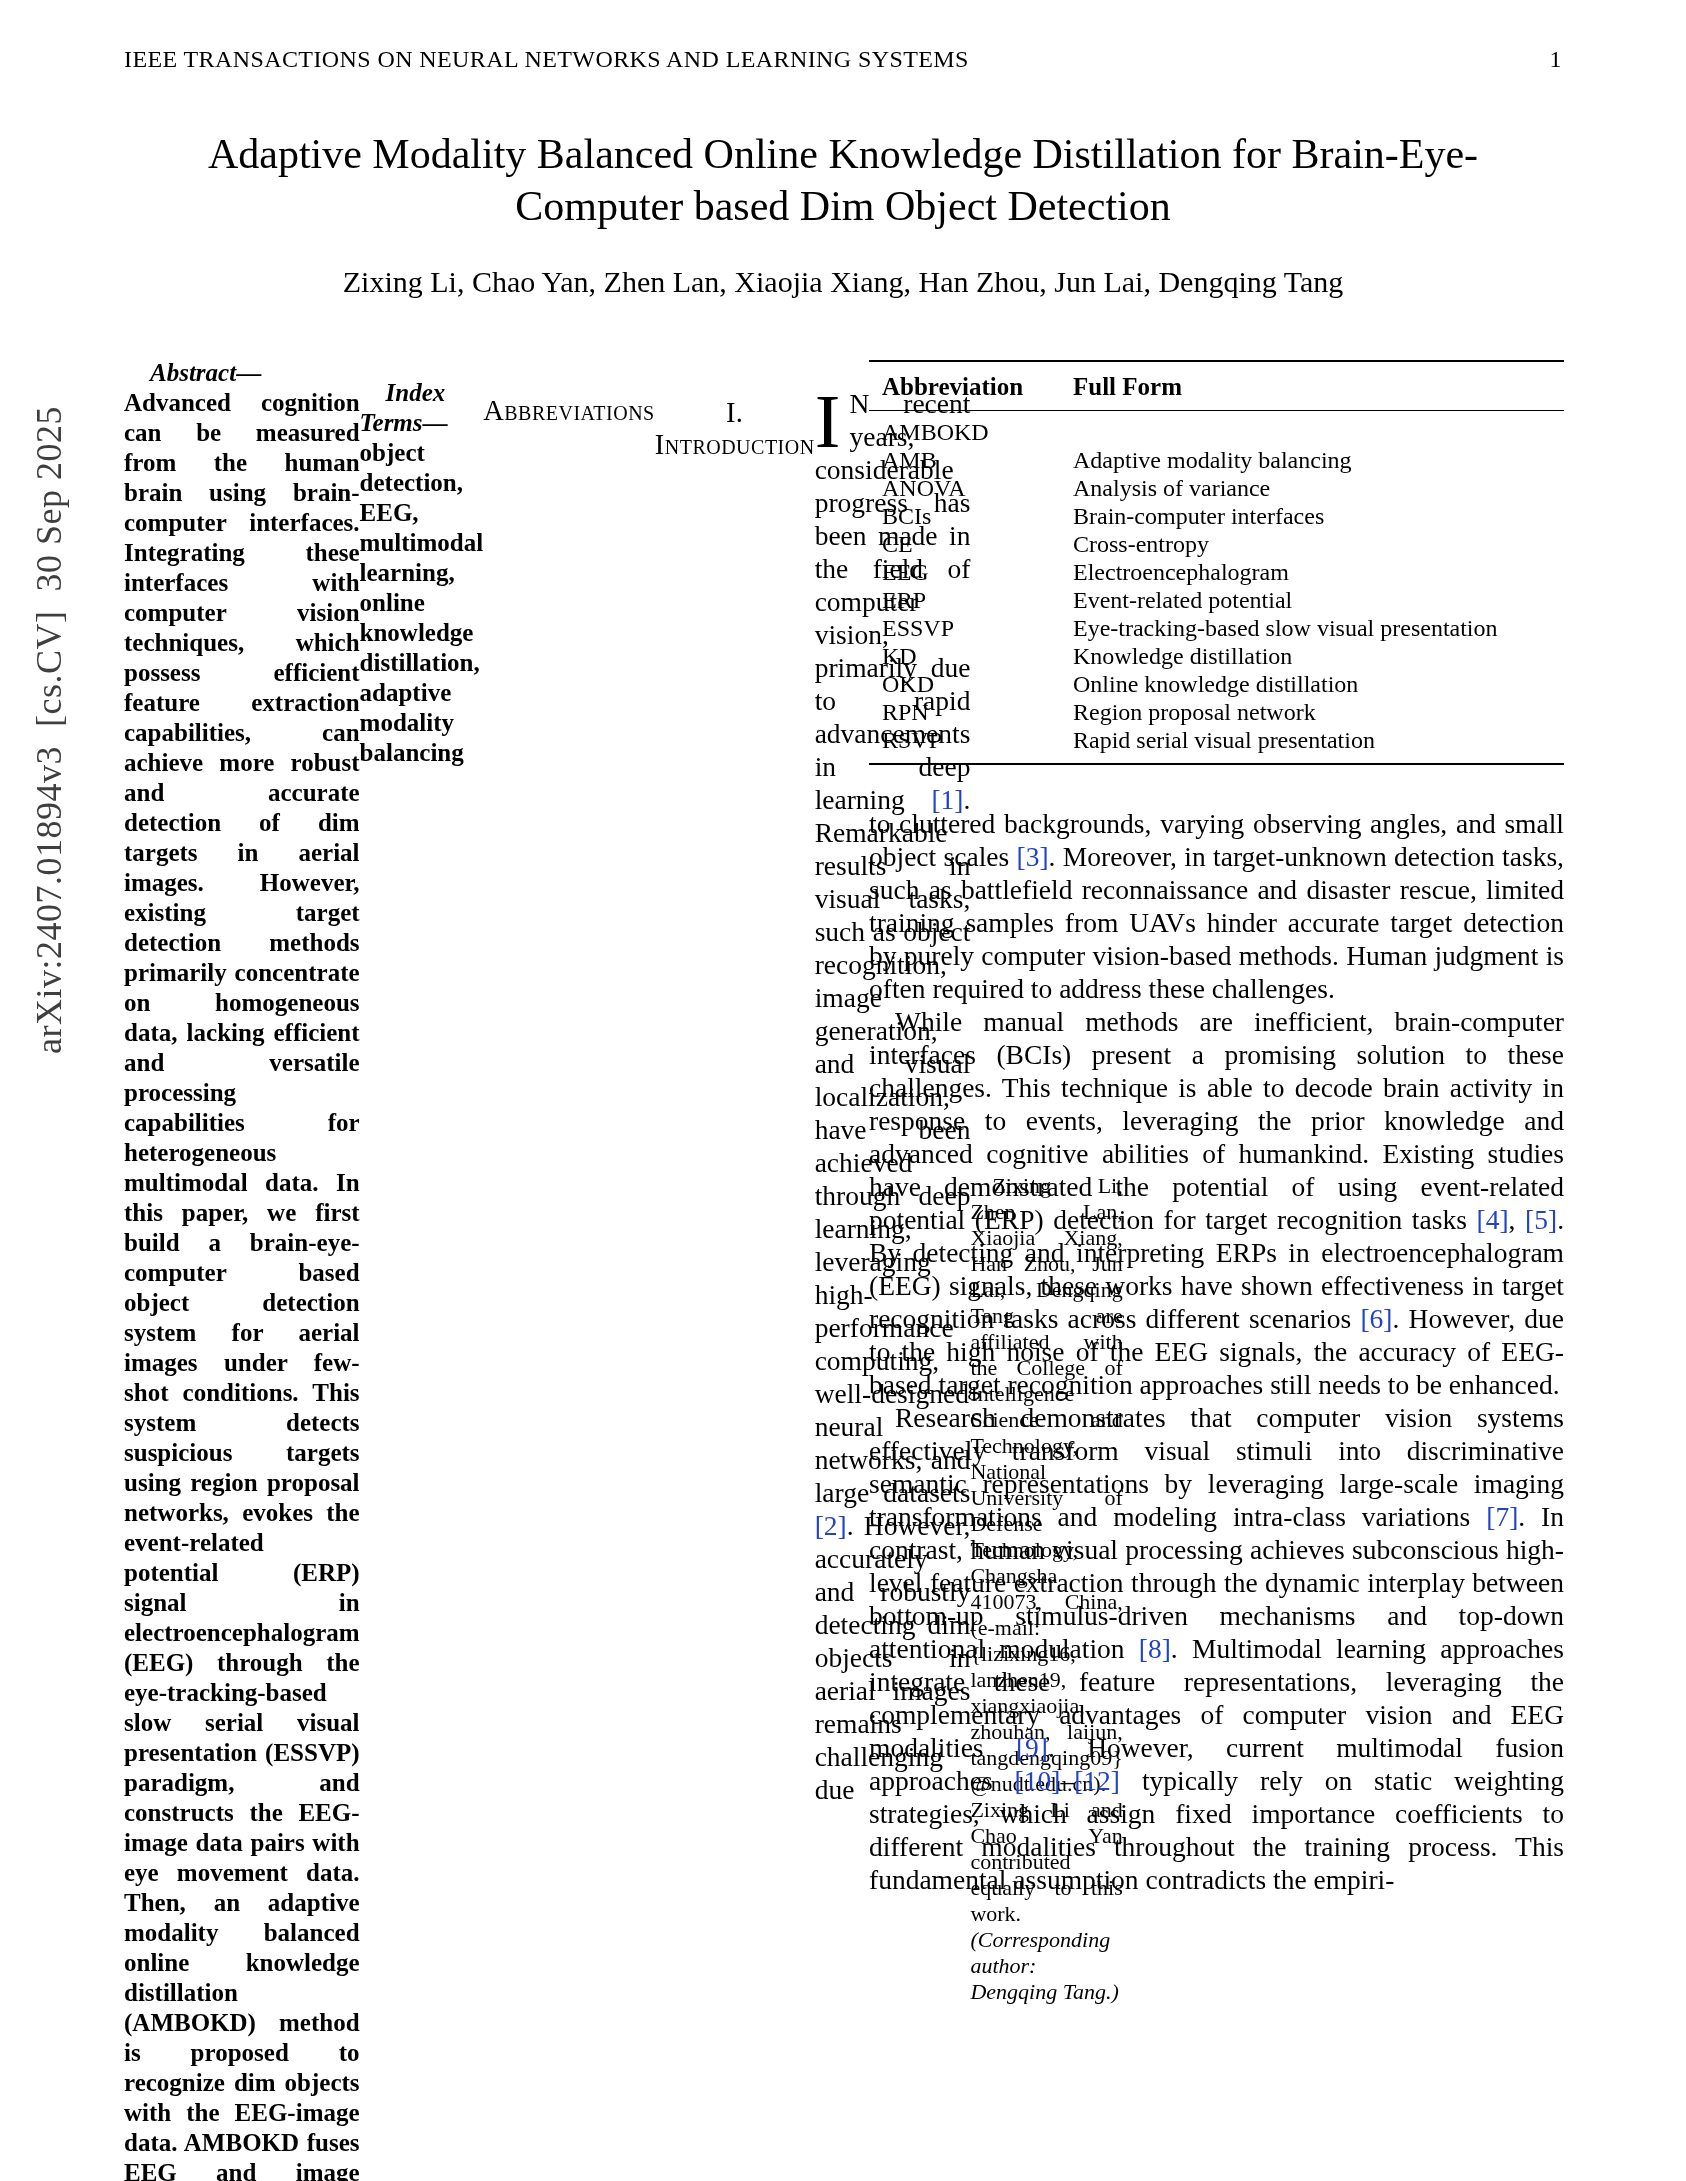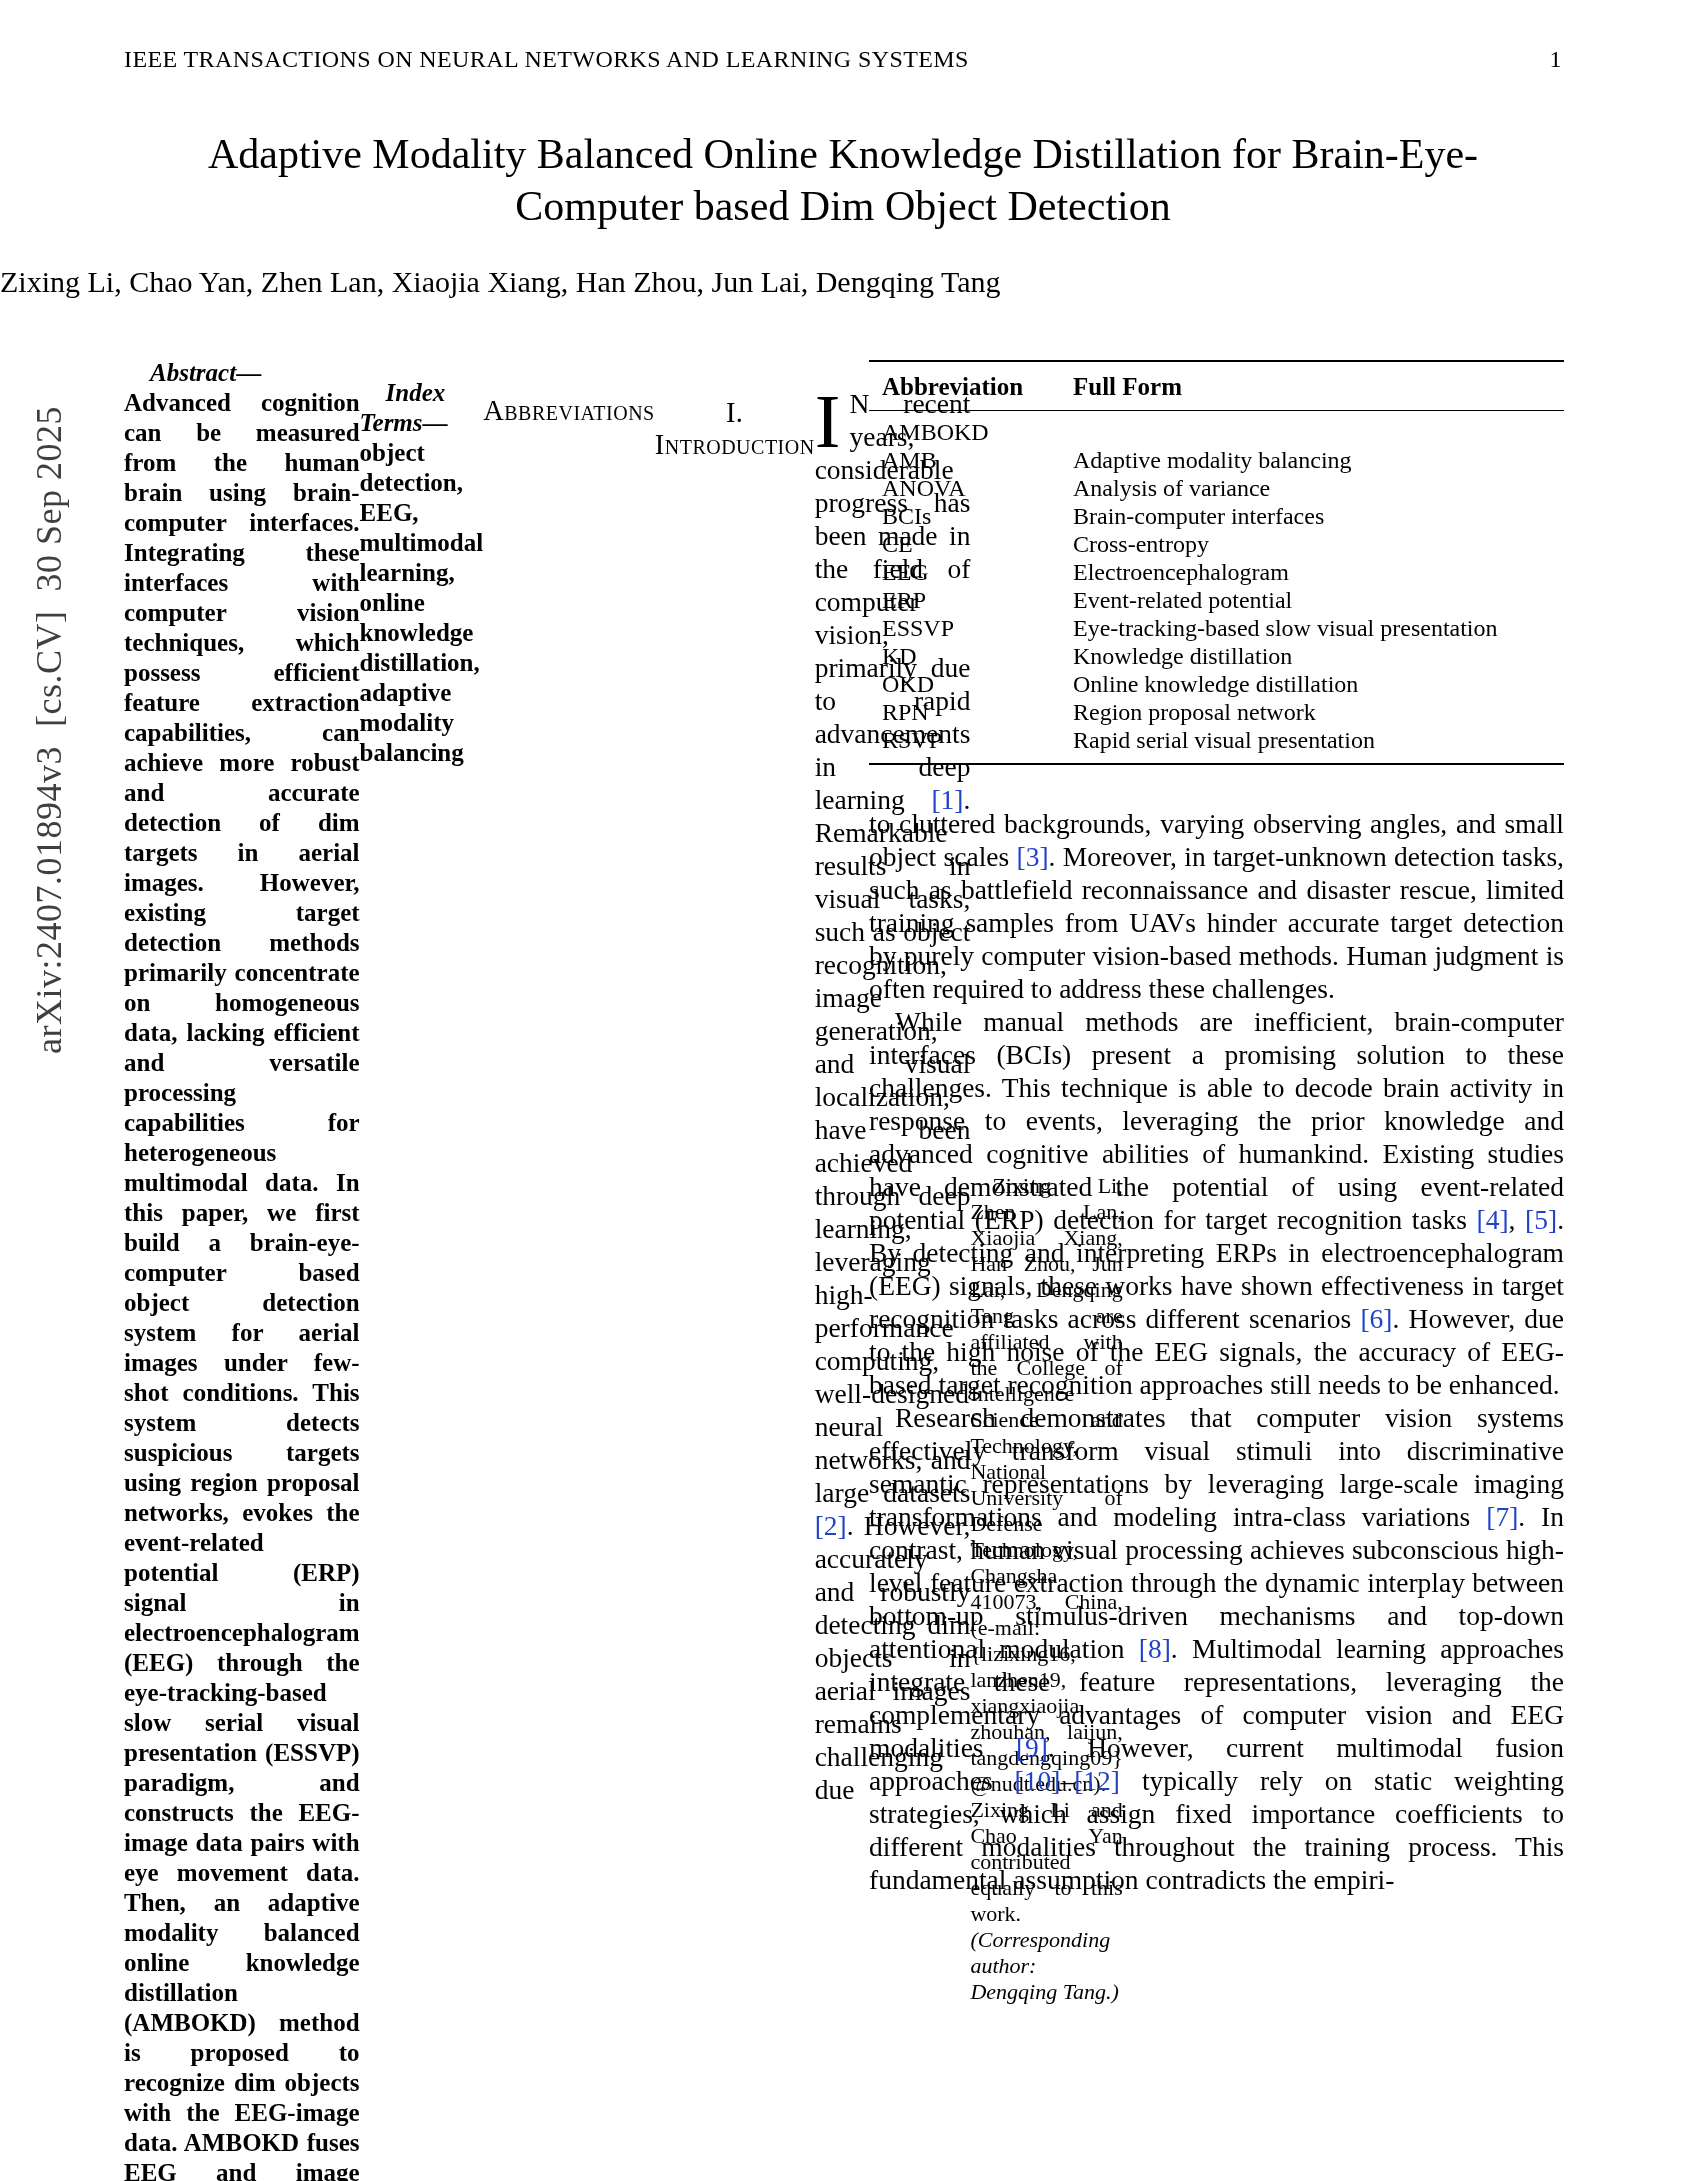--- a/index.html
+++ b/index.html
@@ -25,21 +25,21 @@
     font-size:36px; white-space:pre; color:var(--color-stamp,#3f3f3f);
     letter-spacing:0.5px;
   }
 
   
   .title {
     margin:129px auto 0; max-width:1313px; text-align:center;
     font-size:42px; line-height:1.23; font-weight:normal;
   }
   .authors {
-    margin:33px auto 12px; font-size:30px;
+    margin:33px auto 12px; text-align:center; font-size:30px;
   }
 
   
   .columns { display:flex; gap:50px; padding:0 122px 0 124px; margin-top:59px; }
   .col { width:695px; flex:0 0 695px; }
   .col-left { display:flex; height:1647px; }
 
   .abstract, .index-terms {
     font-size:25px; line-height:30px; font-weight:bold;
     text-align:justify; text-indent:26px;

